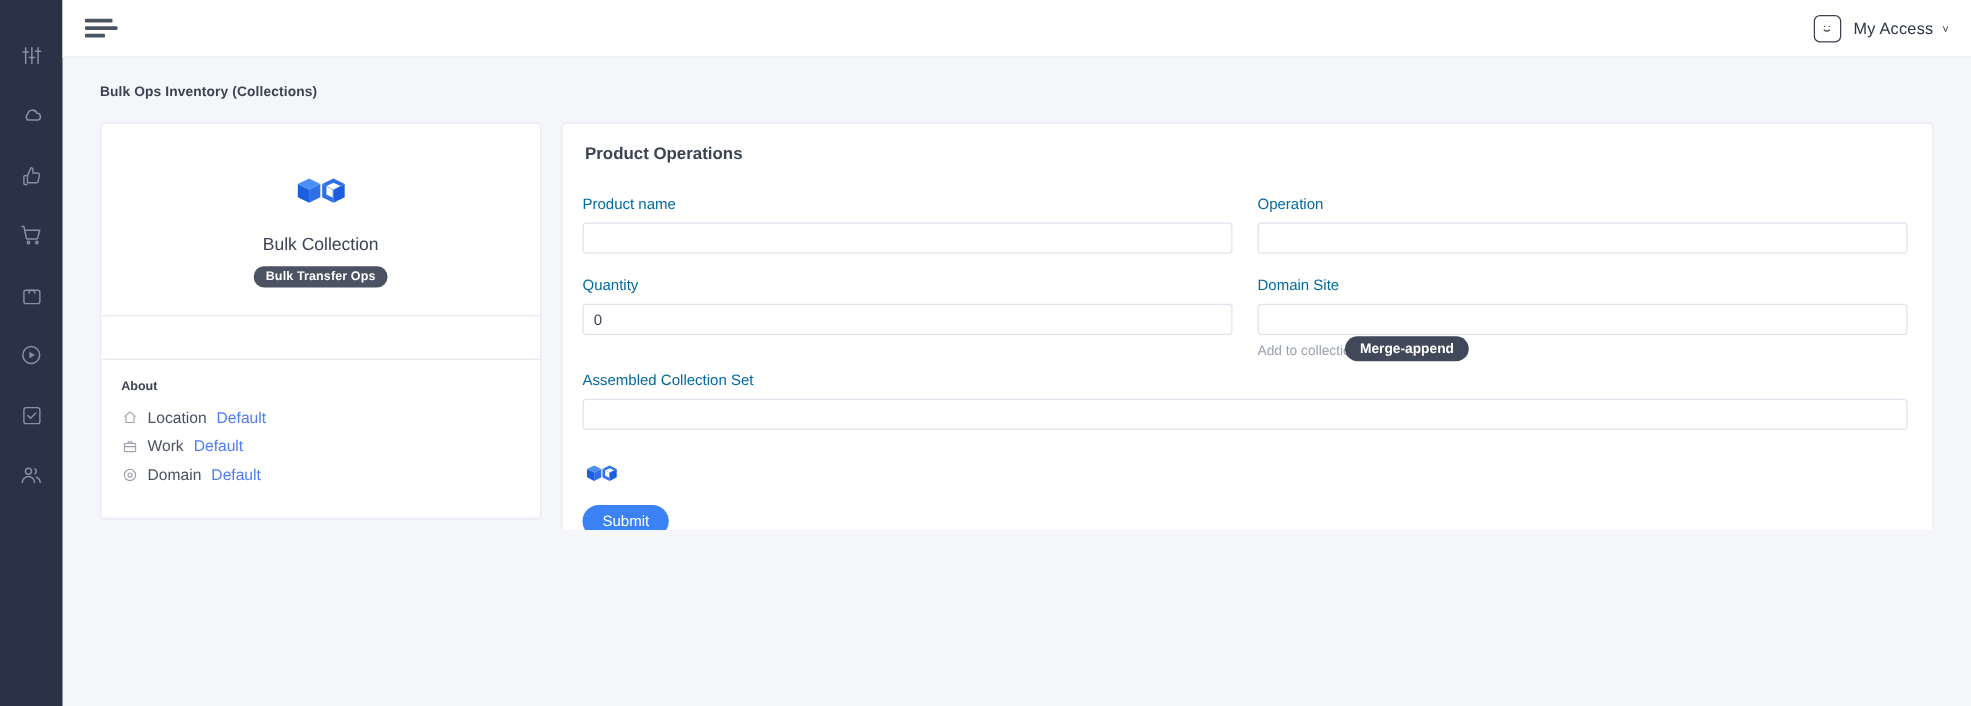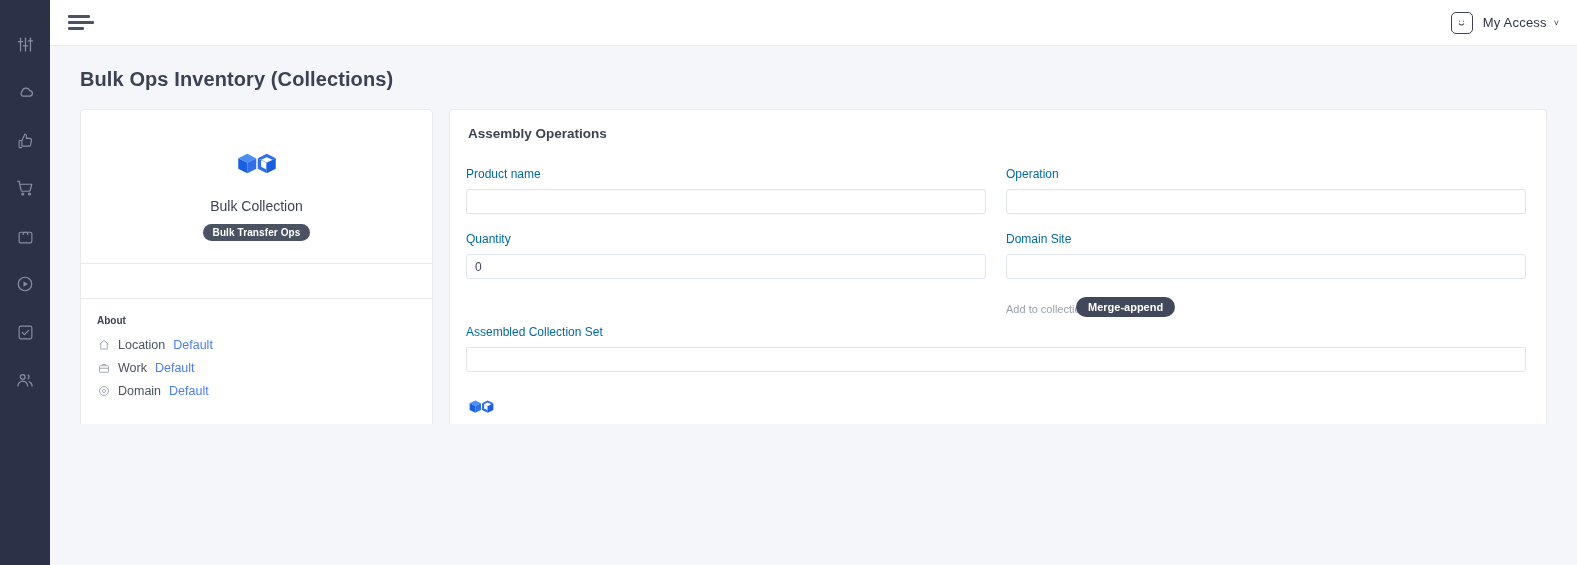--- a/index.html
+++ b/index.html
@@ -46,21 +46,21 @@
   .smiley-box {
     width: 22px; height: 22px; border: 1.6px solid #3c4250; border-radius: 5px;
     display: flex; align-items: center; justify-content: center;
   }
   .access-label { font-size: 13px; color: #2f3542; letter-spacing: .2px; }
   .chev { font-size: 9px; color: #2f3542; margin-left: -3px; }
 
   
   .page { flex: 1; padding: 22px 0 0 0; overflow: hidden; }
   .page-title {
-    font-size: 20px; color: #3b4253; font-weight: 600;
+    font-size: 11px; color: #3b4253; font-weight: 600;
     padding: 0 0 18px 30px; letter-spacing: .1px;
   }
   .columns { display: flex; gap: 16px; padding: 0 30px 0 30px; align-items: flex-start; }
 
   
   .profile-card {
     width: 353px; flex: 0 0 353px;
     background: #fff; border: 1px solid #e8eaf0; border-radius: 4px;
     overflow: hidden;
   }
@@ -261,40 +261,40 @@
               </span>
               <span>Domain</span>
               <span class="val">Default</span>
             </div>
           </div>
 
           <div class="divider"></div>
         </aside>
 
         <section class="form-card">
-          <h2 class="form-title">Assembly Operations</h2>
+          <h2 class="form-title">Product Operations</h2>
 
           <div class="grid">
             <div class="col">
               <div class="field">
                 <label class="f-label">Product name</label>
                 <input class="f-input" type="text" value="" style="">
               </div>
               <div class="field">
                 <label class="f-label">Quantity</label>
                 <input class="f-input" type="text" value="0" style="">
               </div>
             </div>
 
             <div class="col">
               <div class="field">
                 <label class="f-label">Operation</label>
                 <input class="f-input" type="text" value="" style="">
               </div>
-              <div class="field" style="margin-bottom:22px">
+              <div class="field" style="margin-bottom:5px">
                 <label class="f-label">Domain Site</label>
                 <input class="f-input" type="text" value="" style="">
               </div>
               <div class="collection-line">
                 <span class="collection-text">Add to collection:</span>
                 <span class="tooltip-pill">Merge-append</span>
               </div>
             </div>
           </div>
 

